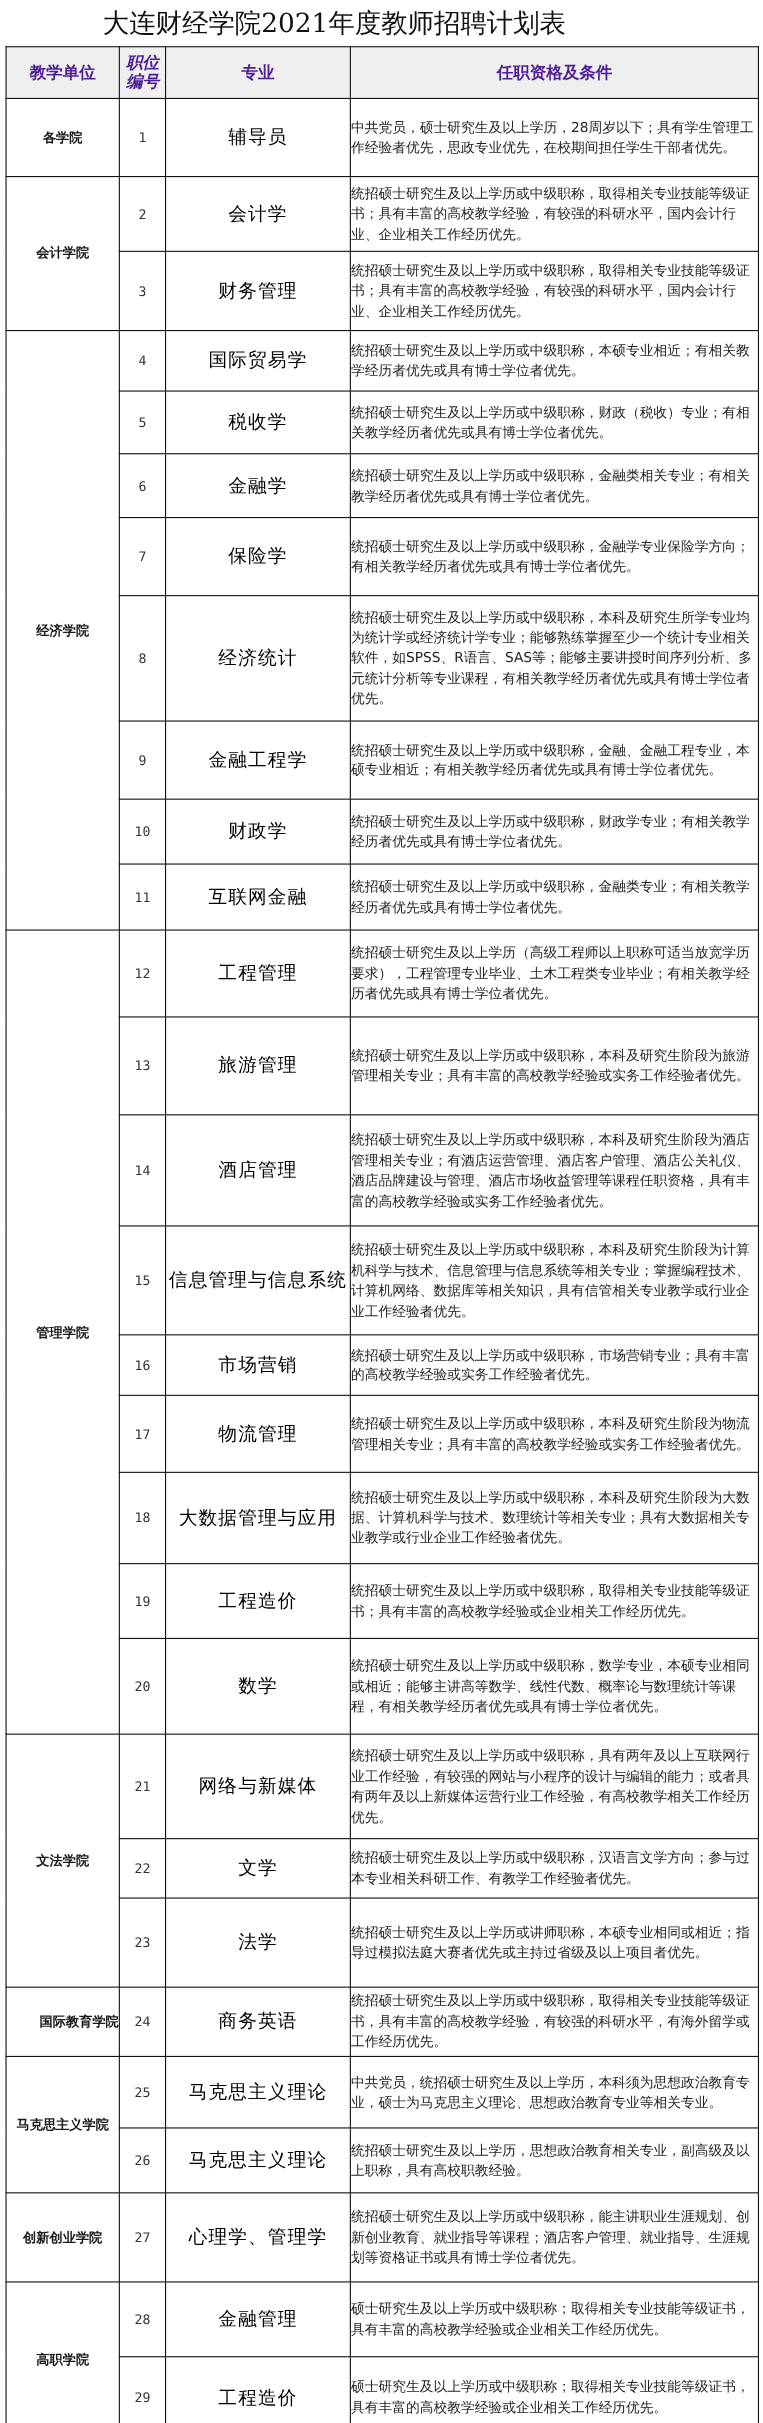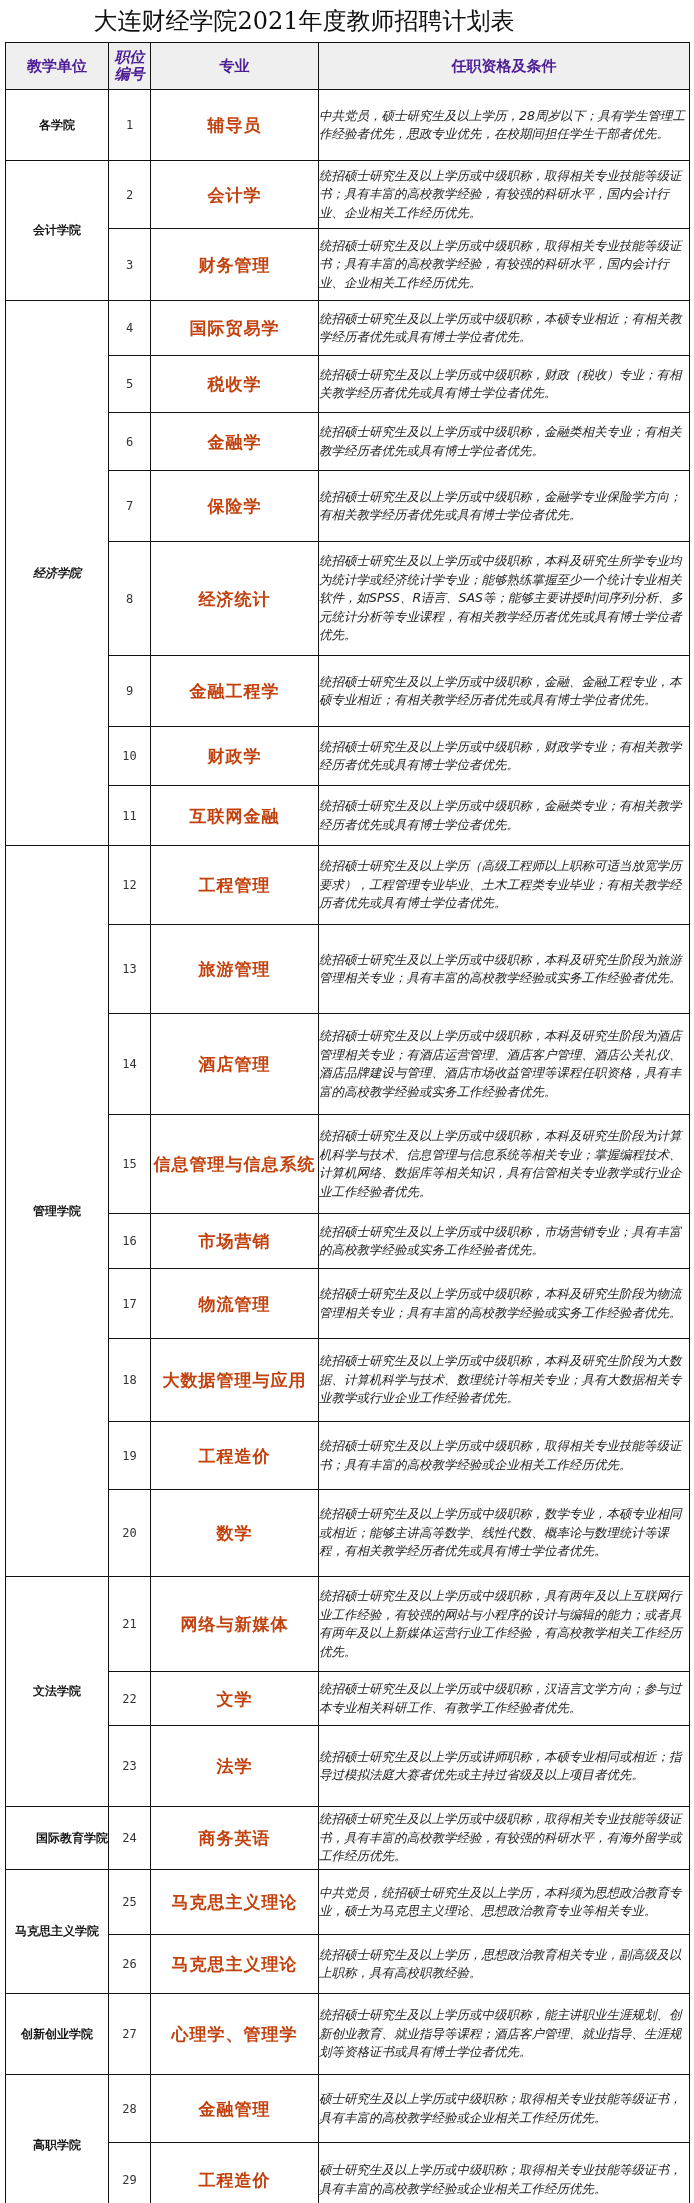--- a/index.html
+++ b/index.html
@@ -4,22 +4,22 @@
 <style>
   html, body { margin: 0; padding: 0; background: #ffffff; }
   body { width: 694px; height: 2203px; position: relative; overflow: hidden; font-family: "DejaVu Serif", "Liberation Serif", serif; color: #1a1a1a; }
   .title { position: absolute; left: 0; top: 6px; width: 608px; text-align: center; font-size: 24px; line-height: 30px; color: #111; letter-spacing: 0px; }
   table.plan { position: absolute; left: 5px; top: 42px; width: 684px; border-collapse: collapse; table-layout: fixed; }
   table.plan td, table.plan th { border: 1.5px solid #111; padding: 0; vertical-align: middle; }
   table.plan th { background: #efefef; font-weight: bold; font-size: 15px; color: #4c1d95; height: 46px; font-family: "DejaVu Sans", "Liberation Sans", sans-serif; }
   th.th-num { font-size: 14px; line-height: 17px; }
   td.unit { text-align: center; font-size: 12px; font-weight: bold; line-height: 21px; font-family: "DejaVu Sans", "Liberation Sans", sans-serif; padding: 0 4px; }
   td.num { text-align: center; font-size: 12px; font-family: "DejaVu Sans Mono", "Liberation Mono", monospace; color: #333; }
-  td.major { text-align: center; font-size: 17px; font-weight: bold; line-height: 22px; letter-spacing: 1px; padding: 0 2px; color: #c2410c; }
-  td.req { font-size: 12.5px; line-height: 18.5px; padding: 2px 3px 2px 3px; text-align: left; font-family: "DejaVu Sans", "Liberation Sans", sans-serif; color: #222; word-break: break-all; font-style: italic; }
+  td.major { text-align: center; font-size: 17px; font-weight: normal; line-height: 22px; letter-spacing: 1px; padding: 0 2px; color: #000000; }
+  td.req { font-size: 12.5px; line-height: 18.5px; padding: 2px 3px 2px 3px; text-align: left; font-family: "DejaVu Sans", "Liberation Sans", sans-serif; color: #222; word-break: break-all; }
 </style>
 </head>
 <body>
 
 <div class="title">大连财经学院2021年度教师招聘计划表</div>
 
 <table class="plan">
   <colgroup>
     <col style="width:103px">
     <col style="width:42px">
@@ -46,21 +46,21 @@
         <td class="num">2</td>
         <td class="major">会计学</td>
         <td class="req">统招硕士研究生及以上学历或中级职称，取得相关专业技能等级证书；具有丰富的高校教学经验，有较强的科研水平，国内会计行业、企业相关工作经历优先。</td>
       </tr>
       <tr style="height: 72px;">
         <td class="num">3</td>
         <td class="major">财务管理</td>
         <td class="req">统招硕士研究生及以上学历或中级职称，取得相关专业技能等级证书；具有丰富的高校教学经验，有较强的科研水平，国内会计行业、企业相关工作经历优先。</td>
       </tr>
       <tr style="height: 55px;">
-        <td class="unit" rowspan="8" style="word-break: break-all; font-style: italic;">经济学院</td>
+        <td class="unit" rowspan="8" style="word-break: break-all;">经济学院</td>
         <td class="num">4</td>
         <td class="major">国际贸易学</td>
         <td class="req">统招硕士研究生及以上学历或中级职称，本硕专业相近；有相关教学经历者优先或具有博士学位者优先。</td>
       </tr>
       <tr style="height: 57px;">
         <td class="num">5</td>
         <td class="major">税收学</td>
         <td class="req">统招硕士研究生及以上学历或中级职称，财政（税收）专业；有相关教学经历者优先或具有博士学位者优先。</td>
       </tr>
       <tr style="height: 58px;">

